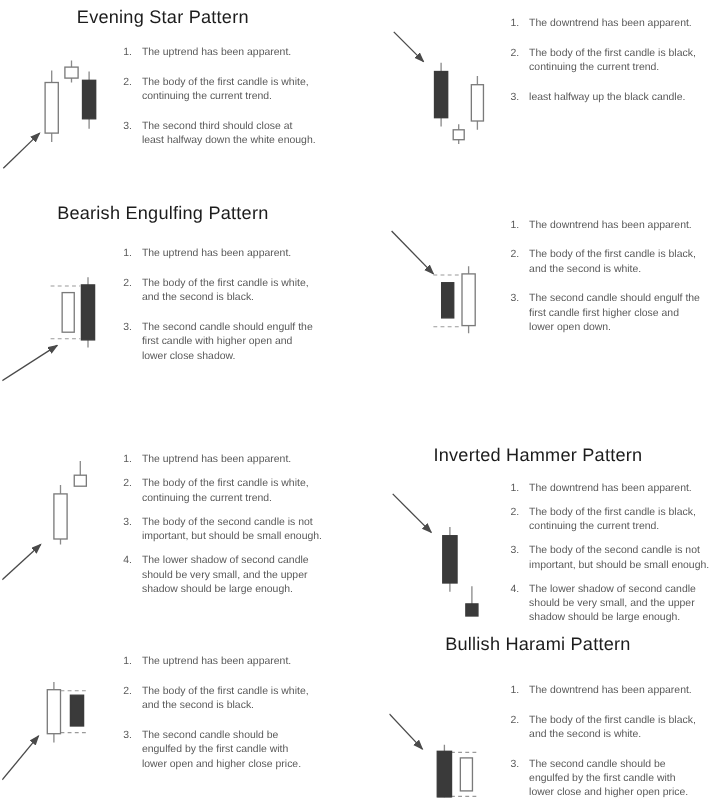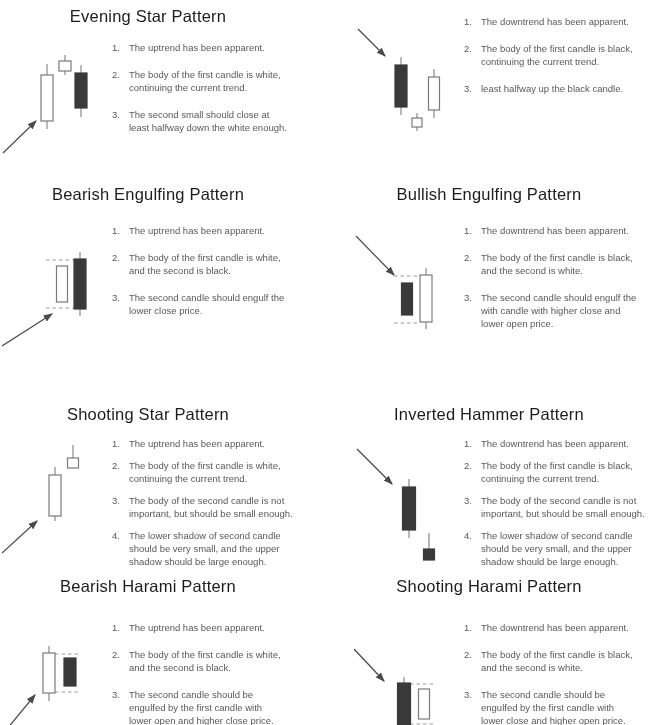--- a/index.html
+++ b/index.html
@@ -68,21 +68,21 @@
           <div class="item">
             <span class="num">2.</span>
             <span class="txt">
               <span class="line">The body of the first candle is white,</span>
               <span class="line">continuing the current trend.</span>
             </span>
           </div>
           <div class="item">
             <span class="num">3.</span>
             <span class="txt">
-              <span class="line">The second small should close at</span>
+              <span class="line">The second third should close at</span>
               <span class="line">least halfway down the white enough.</span>
             </span>
           </div>
         </div>
       </div>
     </section>
     <section class="card col-right row-1">
       <div class="content">
         <div class="figure-box"><svg width="110" height="128" viewBox="0 0 110 128">
             <line x1="4" y1="14" x2="31" y2="41" stroke="#4a4a4a" stroke-width="1.2" marker-end="url(#arrowhead)"></line>
@@ -142,28 +142,28 @@
             <span class="num">2.</span>
             <span class="txt">
               <span class="line">The body of the first candle is white,</span>
               <span class="line">and the second is black.</span>
             </span>
           </div>
           <div class="item">
             <span class="num">3.</span>
             <span class="txt">
               <span class="line">The second candle should engulf the</span>
-              <span class="line">lower close price.</span>
+              <span class="line">first candle with higher open and</span>
+              <span class="line">lower close shadow.</span>
             </span>
           </div>
         </div>
       </div>
     </section>
     <section class="card col-right row-2">
-      <h2 class="title">Bullish Engulfing Pattern</h2>
       <div class="content">
         <div class="figure-box"><svg width="110" height="128" viewBox="0 0 110 128">
             <line x1="2" y1="12" x2="40" y2="51" stroke="#4a4a4a" stroke-width="1.2" marker-end="url(#arrowhead)"></line>
             <line x1="40" y1="52" x2="66" y2="52" stroke="#9a9a9a" stroke-width="1" stroke-dasharray="3.5 3"></line>
             <line x1="40" y1="99" x2="66" y2="99" stroke="#9a9a9a" stroke-width="1" stroke-dasharray="3.5 3"></line>
             <rect x="47.5" y="59" width="11" height="32" fill="#3a3a3a" stroke="#3a3a3a" stroke-width="1.2"></rect>
             <line x1="72" y1="44" x2="72" y2="51" stroke="#8a8a8a" stroke-width="1.2"></line>
             <line x1="72" y1="98" x2="72" y2="105" stroke="#8a8a8a" stroke-width="1.2"></line>
             <rect x="66" y="51" width="12" height="47" fill="#ffffff" stroke="#7a7a7a" stroke-width="1.2"></rect>
           </svg></div>
@@ -178,29 +178,28 @@
             <span class="num">2.</span>
             <span class="txt">
               <span class="line">The body of the first candle is black,</span>
               <span class="line">and the second is white.</span>
             </span>
           </div>
           <div class="item">
             <span class="num">3.</span>
             <span class="txt">
               <span class="line">The second candle should engulf the</span>
-              <span class="line">with candle with higher close and</span>
-              <span class="line">lower open price.</span>
+              <span class="line">first candle first higher close and</span>
+              <span class="line">lower open down.</span>
             </span>
           </div>
         </div>
       </div>
     </section>
     <section class="card col-left row-3">
-      <h2 class="title">Shooting Star Pattern</h2>
       <div class="content">
         <div class="figure-box"><svg width="110" height="128" viewBox="0 0 110 128">
             <line x1="0" y1="116" x2="35" y2="84" stroke="#4a4a4a" stroke-width="1.2" marker-end="url(#arrowhead)"></line>
             <line x1="53" y1="30" x2="53" y2="38" stroke="#8a8a8a" stroke-width="1.2"></line>
             <line x1="53" y1="79" x2="53" y2="84" stroke="#8a8a8a" stroke-width="1.2"></line>
             <rect x="47" y="38" width="12" height="41" fill="#ffffff" stroke="#7a7a7a" stroke-width="1.2"></rect>
             <line x1="71" y1="8" x2="71" y2="21" stroke="#8a8a8a" stroke-width="1.2"></line>
             <rect x="65.5" y="21" width="11" height="10" fill="#ffffff" stroke="#7a7a7a" stroke-width="1.2"></rect>
           </svg></div>
         <div class="list compact">
@@ -272,21 +271,20 @@
             <span class="txt">
               <span class="line">The lower shadow of second candle</span>
               <span class="line">should be very small, and the upper</span>
               <span class="line">shadow should be large enough.</span>
             </span>
           </div>
         </div>
       </div>
     </section>
     <section class="card col-left row-4">
-      <h2 class="title">Bearish Harami Pattern</h2>
       <div class="content">
         <div class="figure-box"><svg width="110" height="128" viewBox="0 0 110 128">
             <line x1="0" y1="114" x2="33" y2="74" stroke="#4a4a4a" stroke-width="1.2" marker-end="url(#arrowhead)"></line>
             <line x1="53" y1="33" x2="77" y2="33" stroke="#9a9a9a" stroke-width="1" stroke-dasharray="3.5 3"></line>
             <line x1="53" y1="71" x2="77" y2="71" stroke="#9a9a9a" stroke-width="1" stroke-dasharray="3.5 3"></line>
             <line x1="47" y1="25" x2="47" y2="32" stroke="#8a8a8a" stroke-width="1.2"></line>
             <line x1="47" y1="72" x2="47" y2="80" stroke="#8a8a8a" stroke-width="1.2"></line>
             <rect x="41" y="32" width="12" height="40" fill="#ffffff" stroke="#7a7a7a" stroke-width="1.2"></rect>
             <rect x="62" y="37" width="12" height="28" fill="#3a3a3a" stroke="#3a3a3a" stroke-width="1.2"></rect>
           </svg></div>
@@ -309,21 +307,21 @@
             <span class="txt">
               <span class="line">The second candle should be</span>
               <span class="line">engulfed by the first candle with</span>
               <span class="line">lower open and higher close price.</span>
             </span>
           </div>
         </div>
       </div>
     </section>
     <section class="card col-right row-4">
-      <h2 class="title">Shooting Harami Pattern</h2>
+      <h2 class="title">Bullish Harami Pattern</h2>
       <div class="content">
         <div class="figure-box"><svg width="110" height="128" viewBox="0 0 110 128">
             <line x1="0" y1="28" x2="30" y2="60" stroke="#4a4a4a" stroke-width="1.2" marker-end="url(#arrowhead)"></line>
             <line x1="56" y1="63" x2="80" y2="63" stroke="#9a9a9a" stroke-width="1" stroke-dasharray="3.5 3"></line>
             <line x1="56" y1="103" x2="80" y2="103" stroke="#9a9a9a" stroke-width="1" stroke-dasharray="3.5 3"></line>
             <line x1="50" y1="56" x2="50" y2="62" stroke="#8a8a8a" stroke-width="1.2"></line>
             <line x1="50" y1="104" x2="50" y2="112" stroke="#8a8a8a" stroke-width="1.2"></line>
             <rect x="43.5" y="62" width="13" height="42" fill="#3a3a3a" stroke="#3a3a3a" stroke-width="1.2"></rect>
             <rect x="64.5" y="68" width="11" height="30" fill="#ffffff" stroke="#7a7a7a" stroke-width="1.2"></rect>
           </svg></div>

